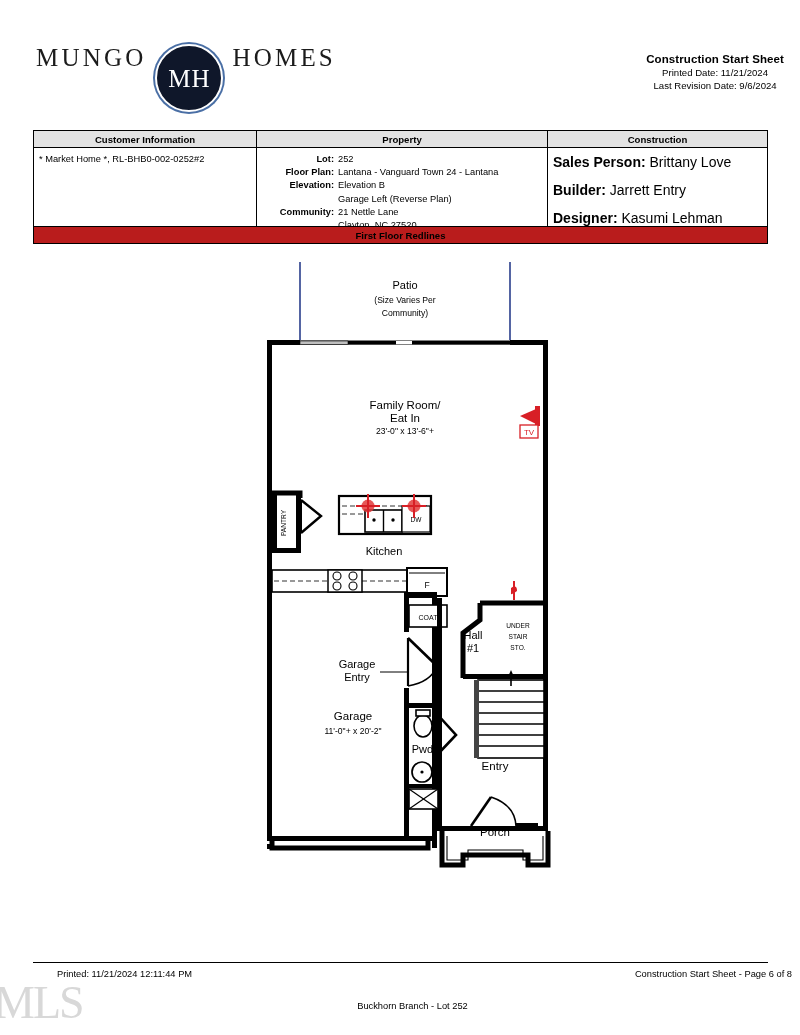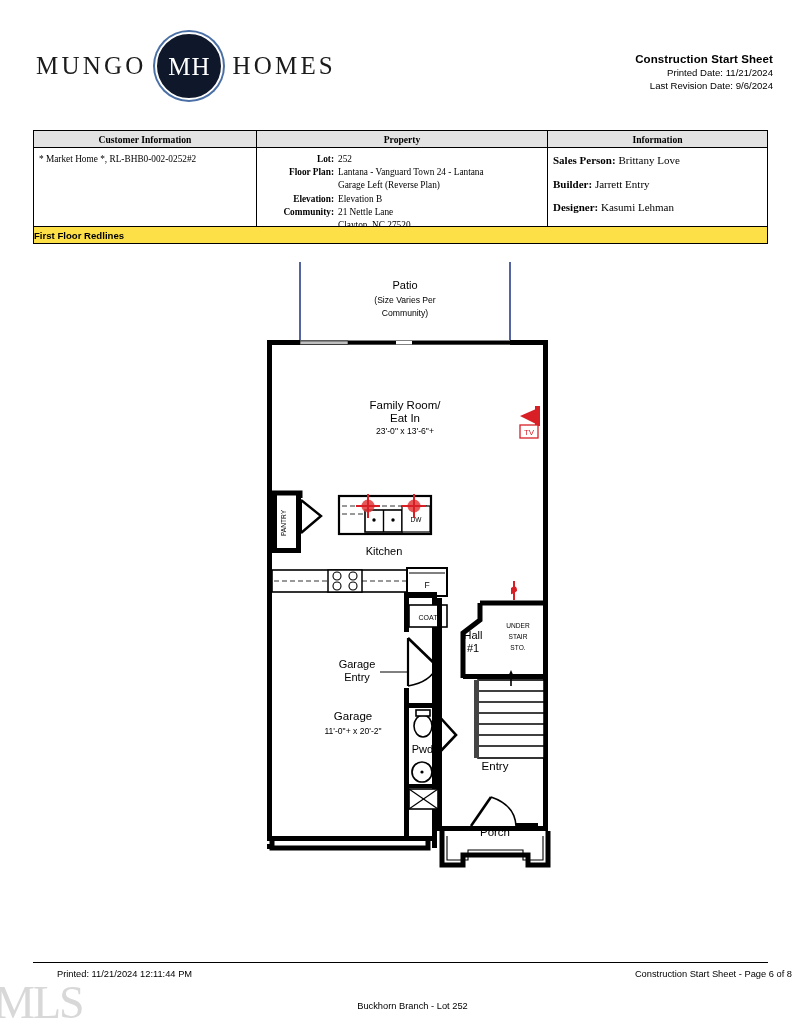--- a/index.html
+++ b/index.html
@@ -6,63 +6,63 @@
   html,body{margin:0;padding:0;}
   body{
     width:800px;height:1035px;position:relative;background:#ffffff;
     font-family:"Liberation Sans", sans-serif;color:#000;
     -webkit-font-smoothing:antialiased;
   }
   .page{position:absolute;left:0;top:0;width:800px;height:1035px;overflow:hidden;}
 
   
   .header{position:absolute;left:0;top:0;width:800px;height:118px;}
-  .logo{position:absolute;left:36px;top:32px;display:flex;align-items:center;}
+  .logo{position:absolute;left:36px;top:44px;display:flex;align-items:flex-start;}
   .logo-word{
     font-family:"Liberation Serif", serif;font-size:25px;letter-spacing:3.2px;
     color:#1b1b1b;font-weight:400;
   }
   .logo-mark{
     width:64px;height:64px;border-radius:50%;background:#0f172a;
     border:2px solid #ffffff;box-shadow:0 0 0 2px #4a6fa5;
     display:flex;align-items:center;justify-content:center;margin:0 9px;
     position:relative;
   }
   .logo-mark span{
     font-family:"Liberation Serif", serif;color:#fff;font-size:25px;
     letter-spacing:1px;line-height:1;
   }
-  .doc-head{position:absolute;right:27px;top:52px;text-align:right;line-height:1.32;}
+  .doc-head{position:absolute;right:16px;top:52px;text-align:center;line-height:1.32;}
   .doc-title{font-size:11.5px;font-weight:bold;letter-spacing:.1px;}
   .doc-sub{font-size:9.6px;}
 
   
   .table{position:absolute;left:33px;top:130px;width:735px;border:1px solid #000;
          display:flex;background:#fff;box-sizing:border-box;}
-  .col{box-sizing:border-box;border-right:1px solid #000;font-family:Liberation Serif, serif;}
+  .col{box-sizing:border-box;border-right:1px solid #000;}
   .col:last-child{border-right:none;}
   .col-a{width:223px;}
   .col-b{width:291px;}
   .col-c{width:219px;}
   .col-h{
     background:#e3e3e3;border-bottom:1px solid #000;text-align:center;
     font-size:9.6px;font-weight:bold;padding:2.5px 0 2.5px;
   }
   .col-body{padding:5px 5px 6px 5px;min-height:72px;font-size:9.3px;line-height:1.42;}
 
   .kv{display:flex;}
   .kv .k{font-weight:bold;text-align:right;white-space:nowrap;}
   .kv .v{padding-left:4px;}
   .prop .k{width:72px;}
-  .info-row{margin-bottom:8px;font-size:11px;}
+  .info-row{margin-bottom:8px;font-size:14px;}
   .info-row .k{font-weight:bold;}
 
   .banner{
     position:absolute;left:33px;top:226px;width:735px;box-sizing:border-box;
-    background:#fde047;border:1px solid #000;text-align:left;
+    background:#b91c1c;border:1px solid #000;text-align:center;
     font-size:9.6px;font-weight:bold;padding:2.5px 0;
   }
 
   
   .plan{position:absolute;left:8px;top:248px;width:800px;height:620px;}
   .plan svg{display:block;}
 
   
   .footer-rule{position:absolute;left:33px;top:962px;width:735px;height:1px;background:#000;}
   .footer{position:absolute;left:33px;top:969px;width:735px;font-size:9.3px;
@@ -108,40 +108,40 @@
       <div class="col-body prop">
         <div class="kv">
           <span class="k">Lot:</span>
           <span class="v">252</span>
         </div>
         <div class="kv">
           <span class="k">Floor Plan:</span>
           <span class="v">Lantana - Vanguard Town 24 - Lantana</span>
         </div>
         <div class="kv">
+          <span class="k">Elevation:</span>
+          <span class="v">Elevation B</span>
+        </div>
+        <div class="kv">
           <span class="k"></span>
           <span class="v">Garage Left (Reverse Plan)</span>
         </div>
         <div class="kv">
-          <span class="k">Elevation:</span>
-          <span class="v">Elevation B</span>
-        </div>
-        <div class="kv">
           <span class="k">Community:</span>
           <span class="v">21 Nettle Lane</span>
         </div>
         <div class="kv">
           <span class="k"></span>
           <span class="v">Clayton, NC 27520</span>
         </div>
       </div>
     </div>
 
     <div class="col col-c">
-      <div class="col-h">Information</div>
+      <div class="col-h">Construction</div>
       <div class="col-body">
         <div class="info-row">
           <span class="k">Sales Person:</span>
           <span>Brittany Love</span>
         </div>
         <div class="info-row">
           <span class="k">Builder:</span>
           <span>Jarrett Entry</span>
         </div>
         <div class="info-row">

